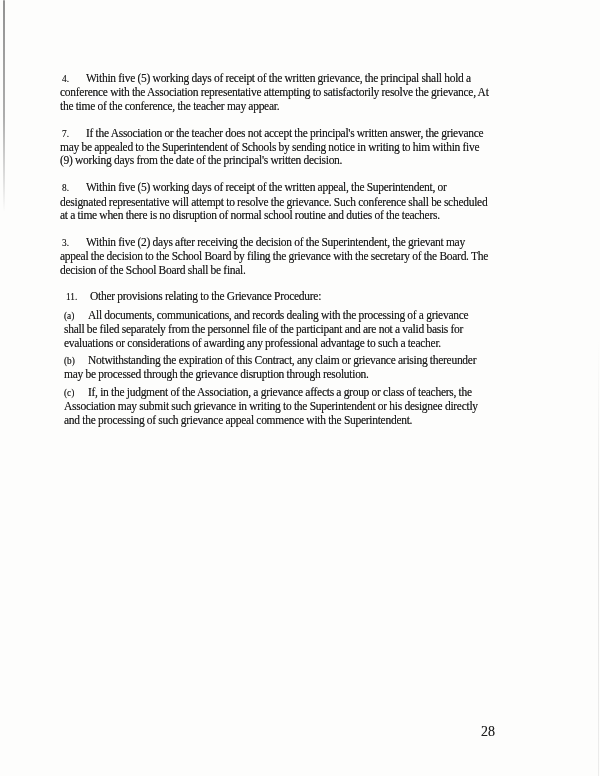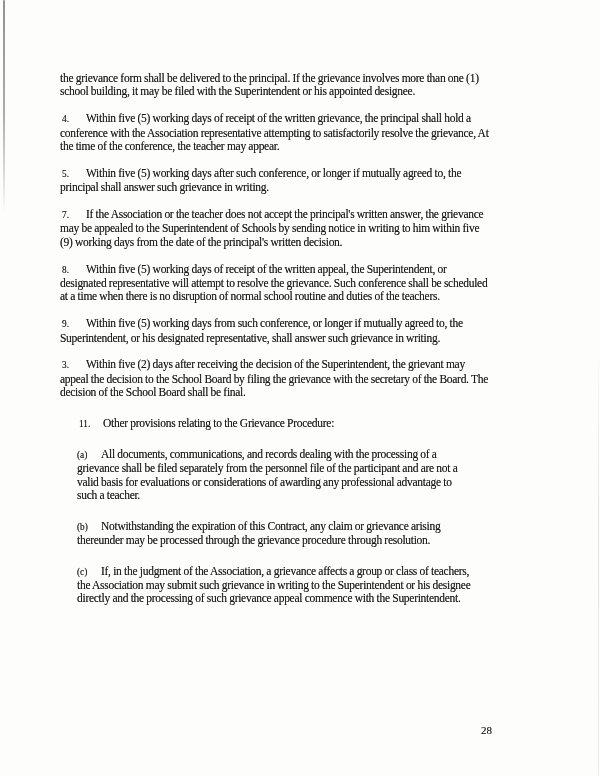--- a/index.html
+++ b/index.html
@@ -49,76 +49,73 @@
     line-height: 13.4px;
     letter-spacing: -0.28px;
     word-spacing: -0.1px;
     color: #1b1b1b;
     text-shadow: 0 0 0.35px rgba(20,20,20,0.55);
   }
   .body-text p {
     margin: 0 0 13.4px 0;
   }
   .body-text p.tight {
-    margin: 17px;
+    margin: 4px;
   }
   .num {
     display: inline-block;
     width: 26px;
     box-sizing: border-box;
     padding-left: 2px;
     font-size: 9.3px;
     letter-spacing: 0;
   }
   .subnum {
     display: inline-block;
     width: 24px;
     box-sizing: border-box;
     font-size: 9.3px;
     letter-spacing: 0;
   }
   .page-num {
     position: absolute;
     left: 481px;
     top: 724px;
-    font-size: 11px;
+    font-size: 14px;
     color: #1f1f1f;
     text-shadow: 0 0 0.3px rgba(20,20,20,0.5);
   }
 </style>
 </head>
 <body>
 
 <div class="page">
 
   <div class="edge-left"></div>
   <div class="edge-right"></div>
 
   <div class="body-text">
 
-    <p>the grievance form shall be delivered to the principal. If the grievance involves more than one (1) school building, it may be filed with the Superintendent or his appointed designee.</p>
 
     <p><span class="num">4.</span><span>Within five (5) working days of receipt of the written grievance, the principal shall hold a conference with the Association representative attempting to satisfactorily resolve the grievance, At the time of the conference, the teacher may appear.</span></p>
 
-    <p><span class="num">5.</span><span>Within five (5) working days after such conference, or longer if mutually agreed to, the principal shall answer such grievance in writing.</span></p>
 
 
     <p><span class="num">7.</span><span>If the Association or the teacher does not accept the principal's written answer, the grievance may be appealed to the Superintendent of Schools by sending notice in writing to him within five (9) working days from the date of the principal's written decision.</span></p>
 
     <p><span class="num">8.</span><span>Within five (5) working days of receipt of the written appeal, the Superintendent, or designated representative will attempt to resolve the grievance. Such conference shall be scheduled at a time when there is no disruption of normal school routine and duties of the teachers.</span></p>
 
-    <p><span class="num">9.</span><span>Within five (5) working days from such conference, or longer if mutually agreed to, the Superintendent, or his designated representative, shall answer such grievance in writing.</span></p>
 
     <p><span class="num">3.</span><span>Within five (2) days after receiving the decision of the Superintendent, the grievant may appeal the decision to the School Board by filing the grievance with the secretary of the Board. The decision of the School Board shall be final.</span></p>
 
     <p class="tight"><span class="num">11.</span><span>Other provisions relating to the Grievance Procedure:</span></p>
 
     <p class="tight"><span class="subnum">(a)</span><span>All documents, communications, and records dealing with the processing of a grievance shall be filed separately from the personnel file of the participant and are not a valid basis for evaluations or considerations of awarding any professional advantage to such a teacher.</span></p>
 
-    <p class="tight"><span class="subnum">(b)</span><span>Notwithstanding the expiration of this Contract, any claim or grievance arising thereunder may be processed through the grievance procedure through resolution.</span></p>
+    <p class="tight"><span class="subnum">(b)</span><span>Notwithstanding the expiration of this Contract, any claim or grievance arising thereunder may be processed through the grievance disruption through resolution.</span></p>
 
     <p class="tight"><span class="subnum">(c)</span><span>If, in the judgment of the Association, a grievance affects a group or class of teachers, the Association may submit such grievance in writing to the Superintendent or his designee directly and the processing of such grievance appeal commence with the Superintendent.</span></p>
 
   </div>
 
   <div class="page-num">28</div>
 
 </div>
 
 </body></html>

